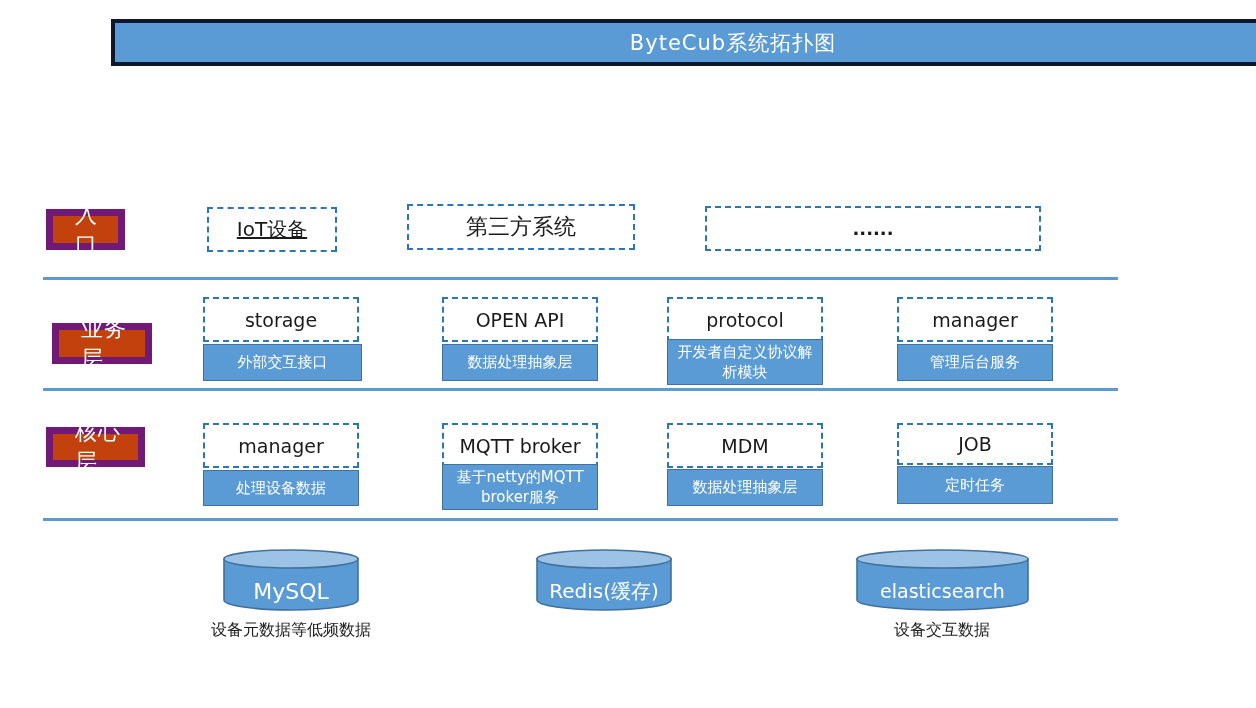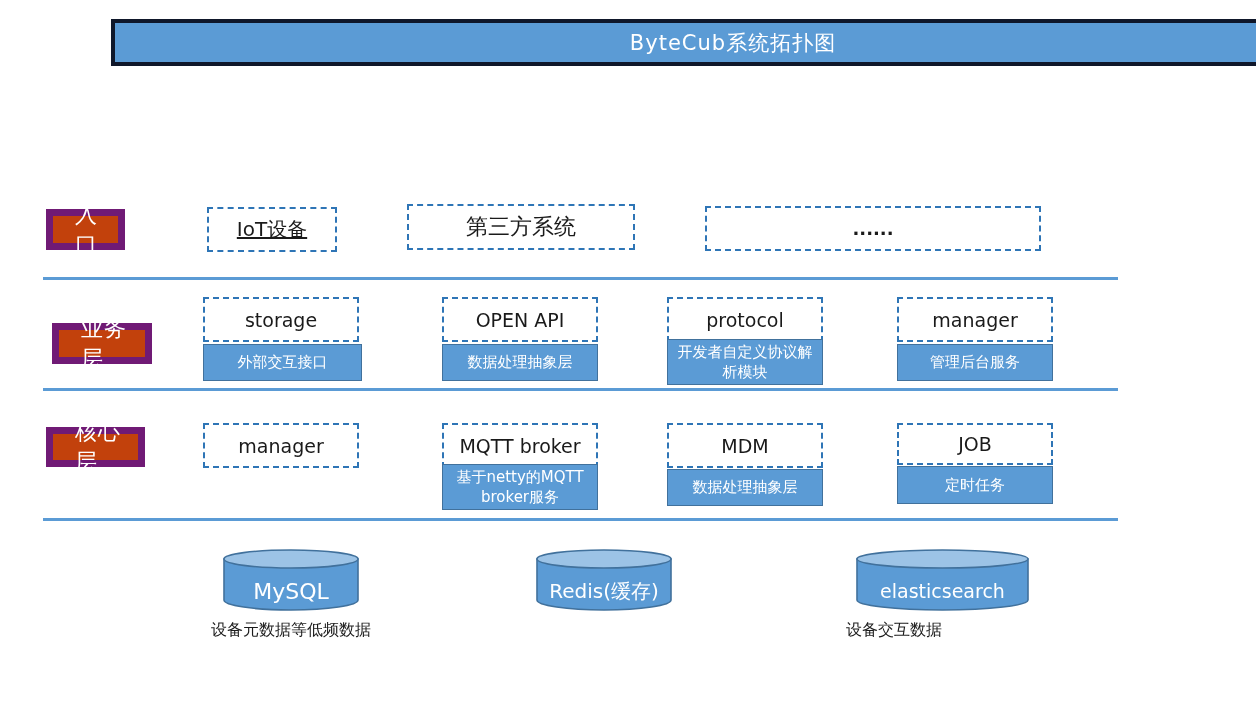--- a/index.html
+++ b/index.html
@@ -60,20 +60,21 @@
   <div class="dashed-box" style="left:442px;top:297px;width:156px;height:45px">OPEN API</div>
   <div class="desc-box" style="left:442px;top:344px;width:156px;height:37px">数据处理抽象层</div>
 
   <div class="dashed-box" style="left:667px;top:297px;width:156px;height:45px">protocol</div>
   <div class="desc-box" style="left:667px;top:339px;width:156px;height:46px">开发者自定义协议解析模块</div>
 
   <div class="dashed-box" style="left:897px;top:297px;width:156px;height:45px">manager</div>
   <div class="desc-box" style="left:897px;top:344px;width:156px;height:37px">管理后台服务</div>
 
   <div class="dashed-box" style="left:203px;top:423px;width:156px;height:45px">manager</div>
+  <div class="desc-box" style="left:203px;top:470px;width:156px;height:36px">处理设备数据</div>
 
   <div class="dashed-box" style="left:442px;top:423px;width:156px;height:45px">MQTT broker</div>
   <div class="desc-box" style="left:442px;top:464px;width:156px;height:46px">基于netty的MQTT broker服务</div>
 
   <div class="dashed-box" style="left:667px;top:423px;width:156px;height:45px">MDM</div>
   <div class="desc-box" style="left:667px;top:469px;width:156px;height:37px">数据处理抽象层</div>
 
   <div class="dashed-box" style="left:897px;top:423px;width:156px;height:42px">JOB</div>
   <div class="desc-box" style="left:897px;top:466px;width:156px;height:38px">定时任务</div>
 
@@ -95,15 +96,15 @@
 
   <div class="cyl" style="left:855px;top:548px;width:175px;height:64px">
     <svg width="175" height="64" viewBox="0 0 175 64">
       <path d="M2 11 L2 52 A85.5 10 0 0 0 173 52 L173 11 Z" fill="#5B9BD5" stroke="#41719C" stroke-width="1.6"></path>
       <ellipse cx="87.5" cy="11" rx="85.5" ry="9" fill="#9CC3E6" stroke="#41719C" stroke-width="1.6"></ellipse>
     </svg>
     <div class="cyl-label" style="font-size:19px">elasticsearch</div>
   </div>
 
   <div class="note" style="left:191px;top:620px;width:200px">设备元数据等低频数据</div>
-  <div class="note" style="left:794px;top:620px;width:200px">设备交互数据</div>
+  <div class="note" style="left:842px;top:620px;width:200px">设备交互数据</div>
 
 </div>
 
 </body></html>

